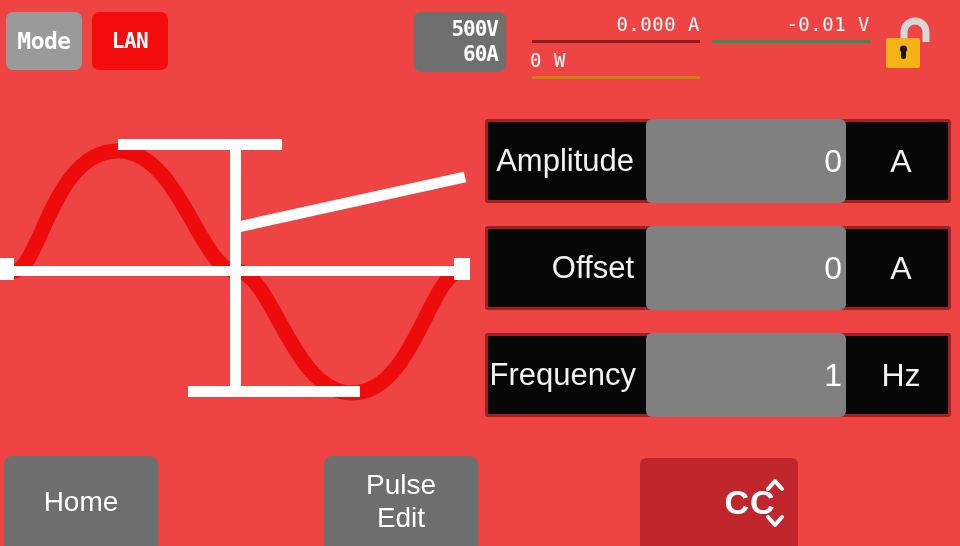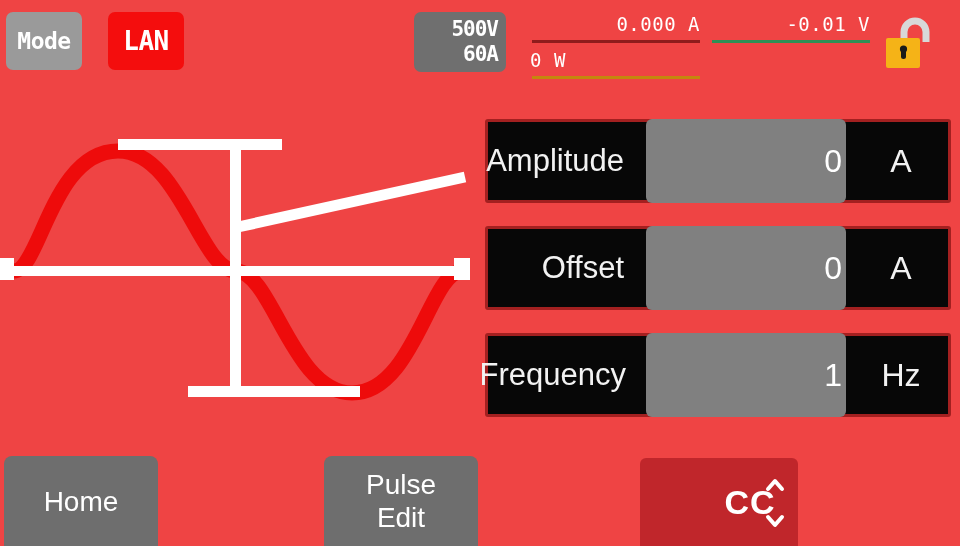--- a/index.html
+++ b/index.html
@@ -31,29 +31,29 @@
     background: #9a9a9a;
     border-radius: 7px;
     display: flex; align-items: center; justify-content: center;
     color: #ffffff;
     font-family: "DejaVu Sans Mono", monospace;
     font-weight: bold;
     font-size: 23px;
     letter-spacing: -0.5px;
   }
   .lan-btn {
-    position: absolute; left: 108px; top: 12px;
+    position: absolute; left: 92px; top: 12px;
     width: 76px; height: 58px;
     background: #f40d0d;
     border-radius: 7px;
     display: flex; align-items: center; justify-content: center;
     color: #ffffff;
     font-family: "DejaVu Sans Mono", monospace;
     font-weight: bold;
-    font-size: 26px;
+    font-size: 21px;
     letter-spacing: -0.5px;
   }
 
   .rating-badge {
     position: absolute; left: 414px; top: 12px;
     width: 92px; height: 60px;
     background: #6f6f6f;
     border-radius: 7px;
     display: flex; flex-direction: column;
     align-items: flex-end; justify-content: center;
@@ -108,21 +108,21 @@
   }
   .field-amp  { top: 119px; }
   .field-off  { top: 226px; }
   .field-freq { top: 333px; }
 
   .field-label {
     position: absolute;
     left: 0px; top: 0;
     width: 158px; height: 78px;
     display: flex; align-items: center; justify-content: flex-end;
-    padding-right: 22px;
+    padding-right: 12px;
     box-sizing: border-box;
     color: #f2f2f2;
     font-size: 31px;
     font-family: "Liberation Sans", sans-serif;
   }
   .field-label.wide { width: 160px; justify-content: flex-end; }
 
   .field-value {
     position: absolute;
     left: 158px; top: -3px;

